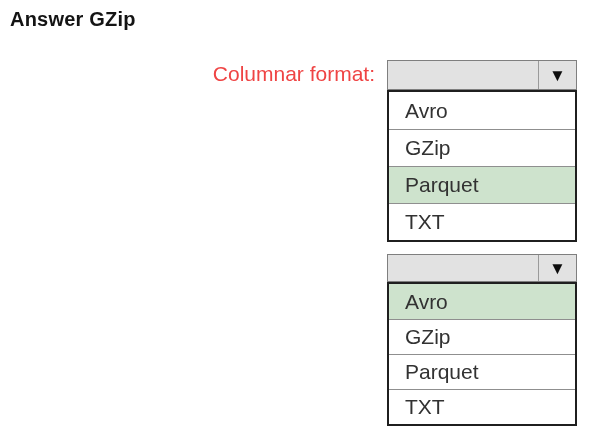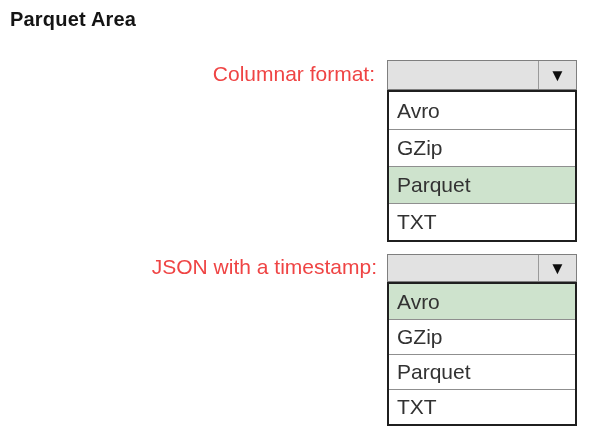--- a/index.html
+++ b/index.html
@@ -72,55 +72,54 @@
     background: #ffffff;
     border: 2px solid #1f1f1f;
     box-sizing: border-box;
   }
   .listbox.q1 { top: 90px; }
   .listbox.q2 { top: 282px; }
   .option {
     height: 37px;
     display: flex;
     align-items: center;
-    padding-left: 8px;
+    padding-left: 16px;
     font-size: 21px;
     color: #323232;
     border-top: 1px solid #8f8f8f;
     box-sizing: border-box;
     cursor: default;
   }
   .listbox.q2 .option { height: 35px; }
   .option:first-child { border-top: none; }
   .option.highlighted { background: var(--highlight, #cee3cd); }
 </style>
 </head>
 <body>
 
 <div class="canvas">
 
-  <div class="page-title">Parquet Area</div>
+  <div class="page-title">Answer GZip</div>
 
   <div class="field-label q1">Columnar format:</div>
 
   <div class="combo q1">
     <div class="combo-value"></div>
     <div class="combo-arrow">
       <span class="arrow-glyph">▼</span>
     </div>
   </div>
 
   <div class="listbox q1">
     <div class="option">Avro</div>
     <div class="option">GZip</div>
     <div class="option highlighted">Parquet</div>
     <div class="option">TXT</div>
   </div>
 
-  <div class="field-label q2">JSON with a timestamp:</div>
 
   <div class="combo q2">
     <div class="combo-value"></div>
     <div class="combo-arrow">
       <span class="arrow-glyph">▼</span>
     </div>
   </div>
 
   <div class="listbox q2">
     <div class="option highlighted">Avro</div>

